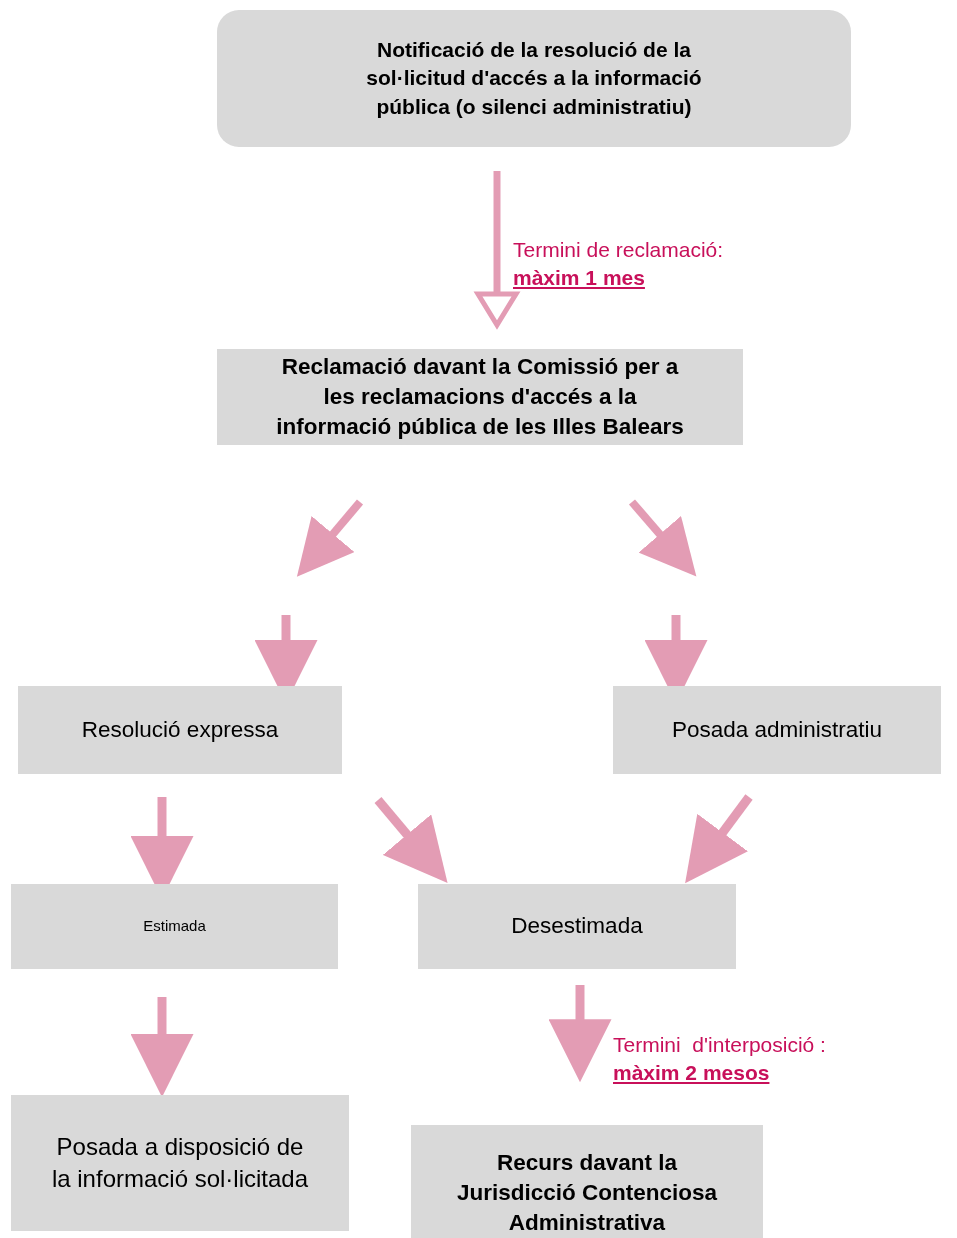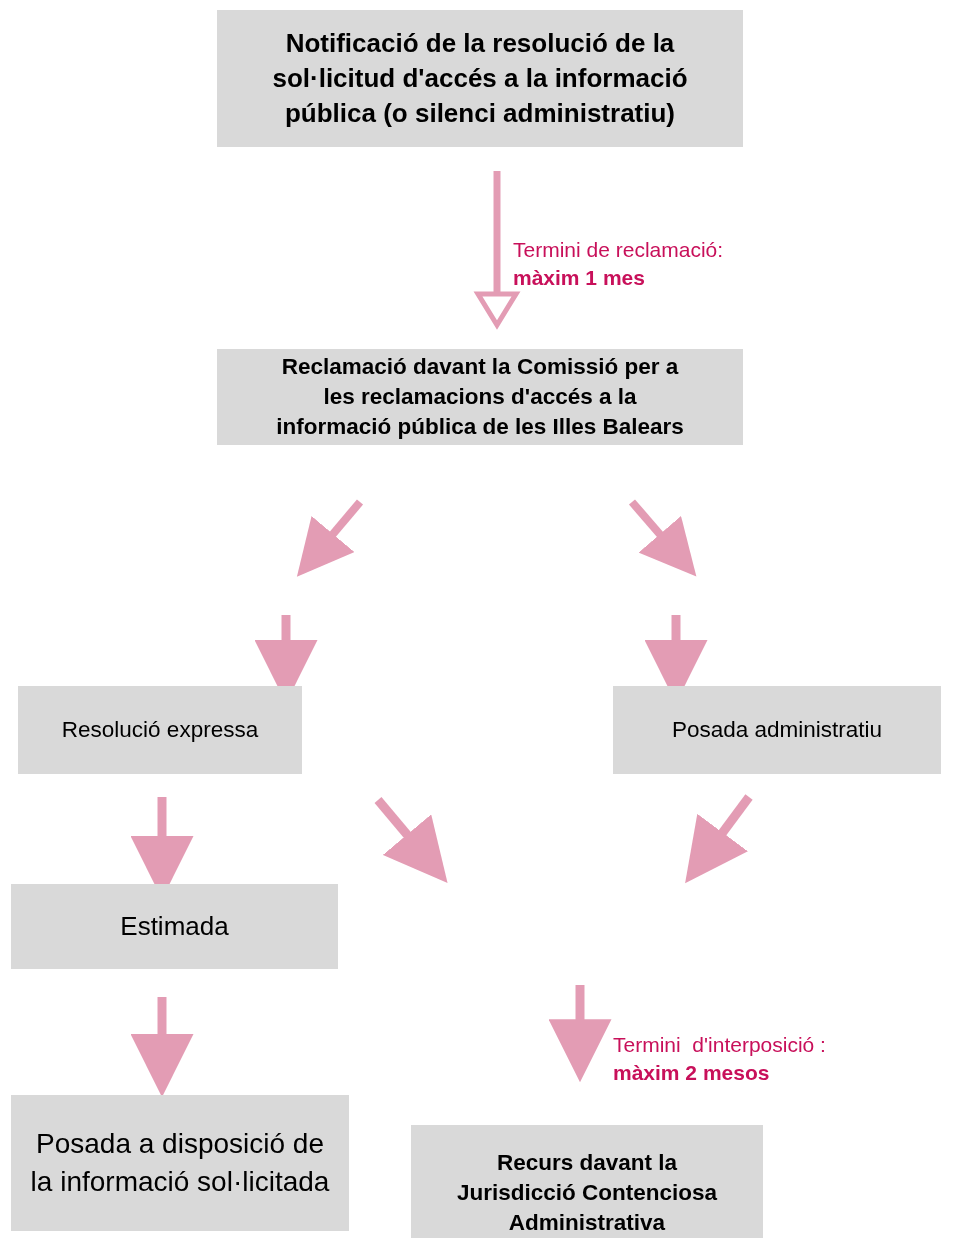--- a/index.html
+++ b/index.html
@@ -31,21 +31,21 @@
     white-space: pre-line;
   }
   .box.bold { font-weight: bold; }
   .label {
     position: absolute;
     color: #c8105a;
     line-height: 1.32;
     white-space: pre;
     margin-top: 40px;
   }
-  .label .strong { font-weight: bold; }
+  .label .strong { font-weight: bold; text-decoration: underline; }
   .svg-layer {
     position: absolute;
     left: 0;
     top: 0;
     width: 957px;
     height: 1238px;
     pointer-events: none;
   }
 </style>
 </head>
@@ -80,40 +80,41 @@
 
     <line x1="378" y1="800" x2="425" y2="856" stroke="#e39cb4" stroke-width="9" marker-end="url(#solid-head)"></line>
 
     <line x1="749" y1="797" x2="706" y2="855" stroke="#e39cb4" stroke-width="9" marker-end="url(#solid-head)"></line>
 
     <line x1="162" y1="997" x2="162" y2="1062" stroke="#e39cb4" stroke-width="9" marker-end="url(#solid-head)"></line>
 
     <line x1="580" y1="985" x2="580" y2="1048" stroke="#e39cb4" stroke-width="9" marker-end="url(#solid-head-sm)"></line>
   </svg>
 
-  <div class="box bold" style="left:217px; top:10px; width:526px; height:137px; font-size:26px;">Notificació de la resolució de la
+  <div class="box bold" style="left:217px; top:10px; width:634px; height:137px; font-size:21px;border-radius:22px;">Notificació de la resolució de la
 sol·licitud d'accés a la informació
 pública (o silenci administratiu)</div>
 
   <div class="label" style="left:513px; top:196px; font-size:21px;"><span>Termini de reclamació:</span><br><span class="strong">màxim 1 mes</span></div>
 
   <div class="box bold" style="left:217px; top:349px; width:526px; height:96px; font-size:22.5px;">Reclamació davant la Comissió per a
 les reclamacions d'accés  a la
 informació pública de les Illes Balears</div>
 
 
-  <div class="box" style="left:18px; top:686px; width:284px; height:88px; font-size:22.5px;">Resolució expressa</div>
+  <div class="box" style="left:18px; top:686px; width:324px; height:88px; font-size:22.5px;">Resolució expressa</div>
 
   <div class="box" style="left:613px; top:686px; width:328px; height:88px; font-size:22.5px;">Posada administratiu</div>
 
-  <div class="box" style="left:11px; top:884px; width:327px; height:85px; font-size:26px;">Estimada</div>
+  <div class="box" style="left:11px; top:884px; width:327px; height:85px; font-size:15px;">Estimada</div>
 
+  <div class="box" style="left:418px; top:884px; width:318px; height:85px; font-size:22.5px;">Desestimada</div>
 
   <div class="label" style="left:613px; top:991px; font-size:21px;"><span>Termini  d'interposició :</span><br><span class="strong">màxim 2 mesos</span></div>
 
-  <div class="box" style="left:11px; top:1095px; width:338px; height:136px; font-size:28px;">Posada a disposició de
+  <div class="box" style="left:11px; top:1095px; width:338px; height:136px; font-size:24px;">Posada a disposició de
 la informació sol·licitada</div>
 
   <div class="box bold" style="left:411px; top:1095px; width:352px; height:136px; font-size:22.5px;margin-top:30px;">Recurs davant la
 Jurisdicció Contenciosa
 Administrativa</div>
 
 </div>
 
 </body></html>

